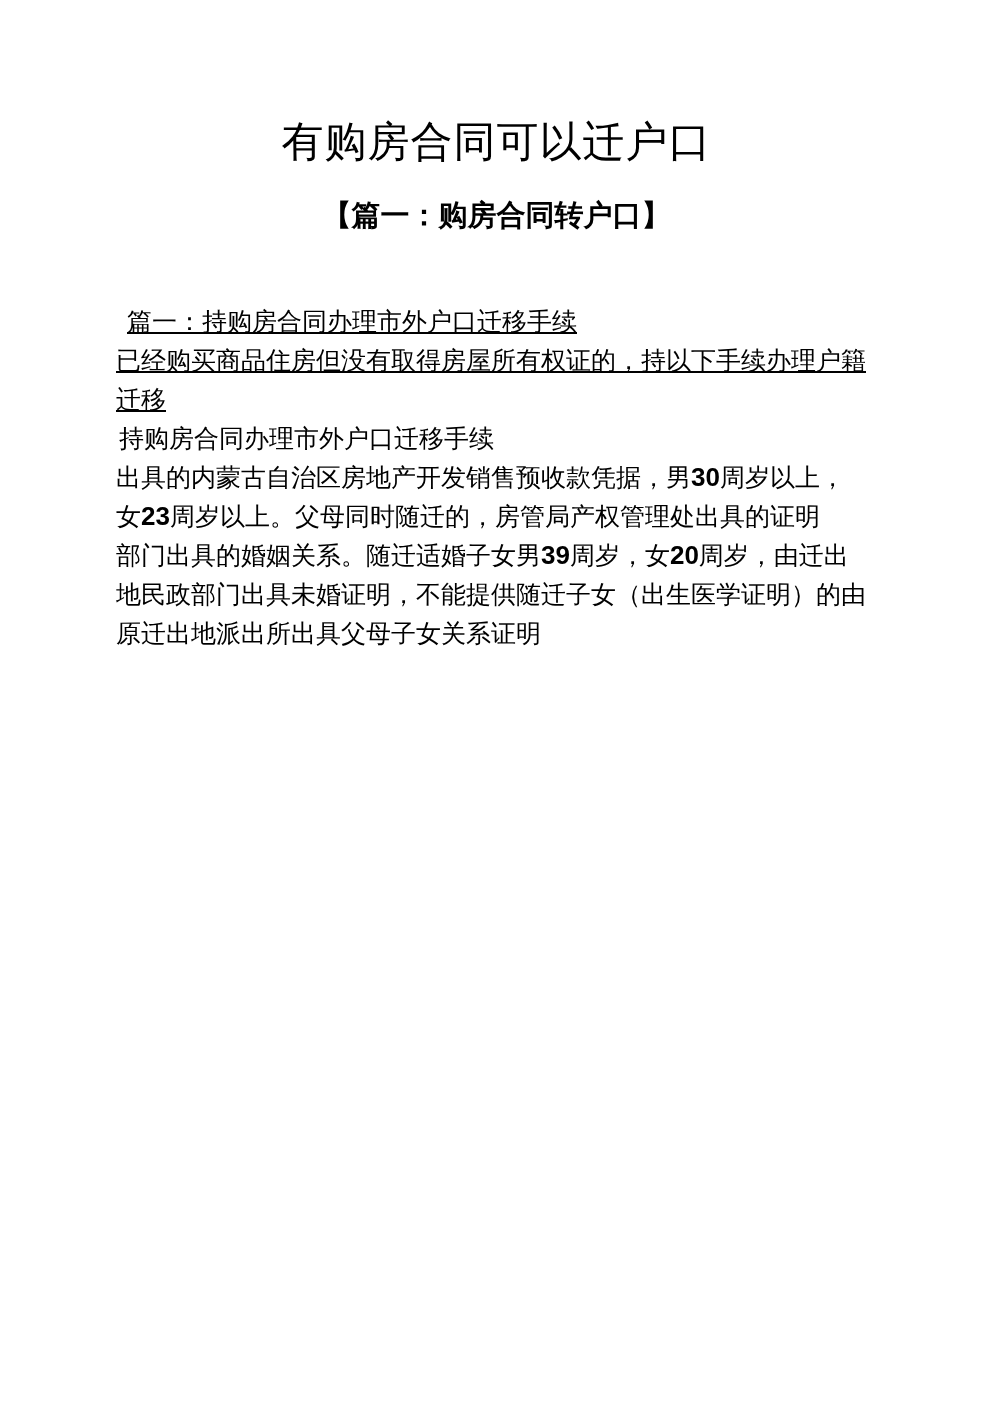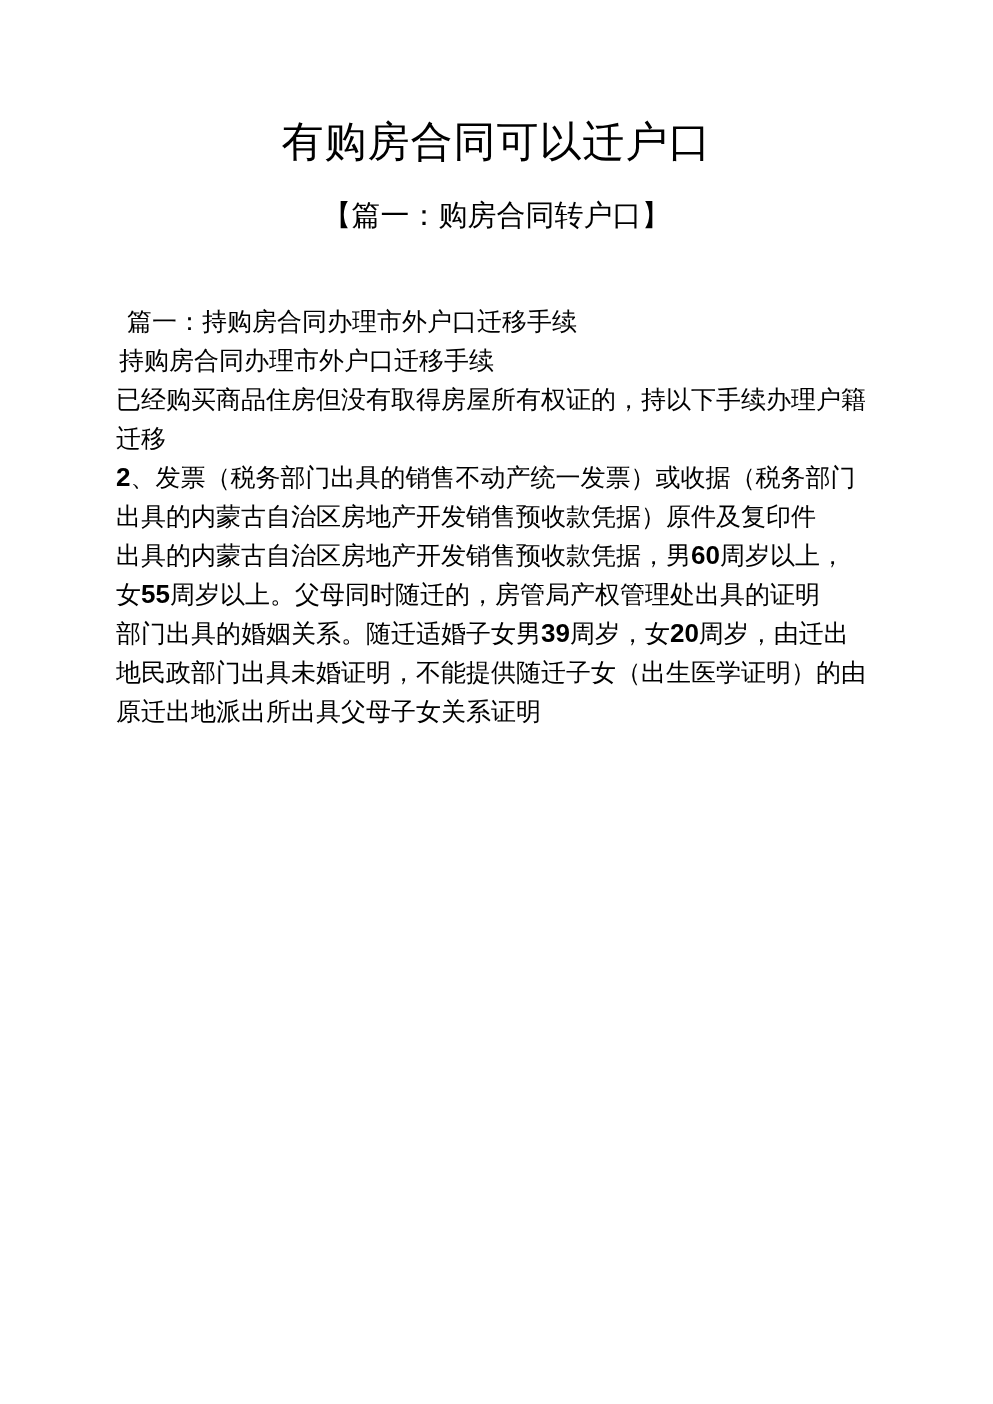--- a/index.html
+++ b/index.html
@@ -25,33 +25,33 @@
     font-size: 42px;
     font-weight: 400;
     line-height: 52px;
     letter-spacing: 1px;
     text-align: center;
     margin: 0 0 24px 0;
     white-space: pre;
   }
   .doc-subtitle {
     font-size: 29px;
-    font-weight: 400;
+    font-weight: 700;
     line-height: 46px;
     text-align: center;
     margin: 12px 0 64px 0;
     white-space: pre;
   }
   p.para {
     font-size: 25px;
     line-height: 39px;
     margin: 0;
     white-space: pre; 
   }
-  .gap-s { margin-bottom: 18px; }
+  .gap-s { margin-bottom: 18px; text-decoration: underline; }
   .gap-m { margin-bottom: 46px; }
   .gap-l { margin-bottom: 49px; }
   .indent-lg { padding-left: 11px; }
   .indent-sm { padding-left: 5px; }
   .indent-xs { padding-left: 3px; }
   .num {
     font-weight: 700;
     font-size: 26px;
     font-family: "Liberation Sans", "DejaVu Sans", sans-serif;
   }
@@ -60,30 +60,28 @@
 <body>
 
 <div class="page">
   <h1 class="doc-title">有购房合同可以迁户口</h1>
 
   <h2 class="doc-subtitle">【篇一：购房合同转户口】</h2>
 
   <main>
     <p class="para gap-s indent-lg"><span>篇一：持购房合同办理市外户口迁移手续</span></p>
 
-    <p class="para gap-m indent-xs"><span>持购房合同办理市外户口迁移手续</span></p>
-
     <p class="para gap-s"><span>已经购买商品住房但没有取得房屋所有权证的，持以下手续办理户籍
 迁移</span></p>
 
-
-    <p class="para gap-l"><span class="num">2</span><span>、发票（税务部门出具的销售不动产统一发票）或收据（税务部门
-出具的内蒙古自治区房地产开发销售预收款凭据）原件及复印件</span></p>
+    <p class="para gap-m indent-xs"><span>持购房合同办理市外户口迁移手续</span></p>
 
 
 
-    <p class="para"><span>出具的内蒙古自治区房地产开发销售预收款凭据，男</span><span class="num">60</span><span>周岁以上，
-女</span><span class="num">55</span><span>周岁以上。父母同时随迁的，房管局产权管理处出具的证明
+
+
+    <p class="para"><span>出具的内蒙古自治区房地产开发销售预收款凭据，男</span><span class="num">30</span><span>周岁以上，
+女</span><span class="num">23</span><span>周岁以上。父母同时随迁的，房管局产权管理处出具的证明
 部门出具的婚姻关系。随迁适婚子女男</span><span class="num">39</span><span>周岁，女</span><span class="num">20</span><span>周岁，由迁出
 地民政部门出具未婚证明，不能提供随迁子女（出生医学证明）的由
 原迁出地派出所出具父母子女关系证明</span></p>
   </main>
 </div>
 
 </body></html>

